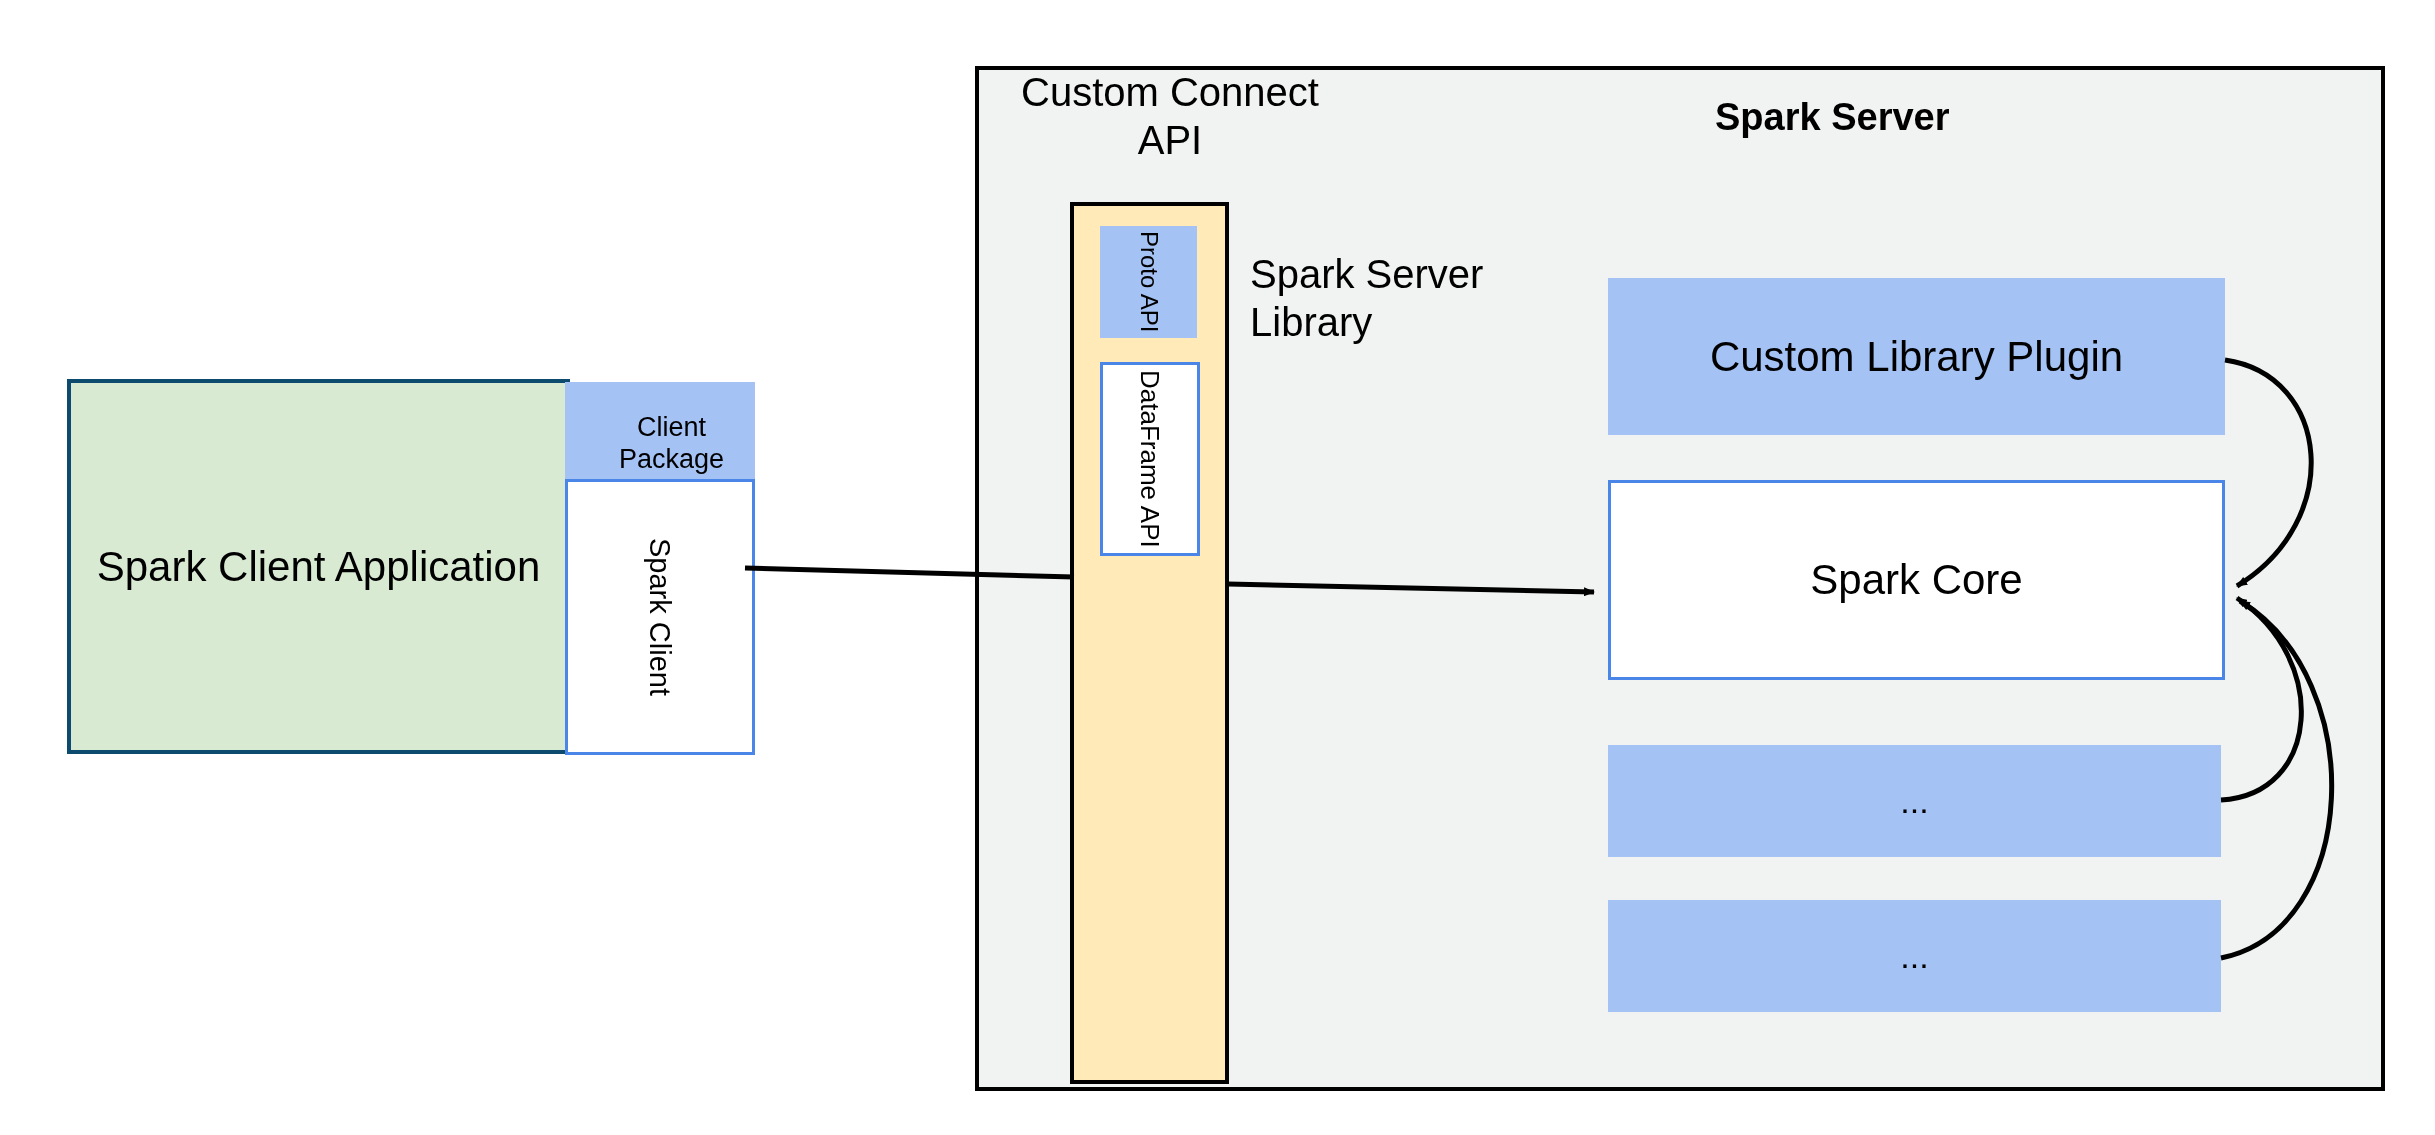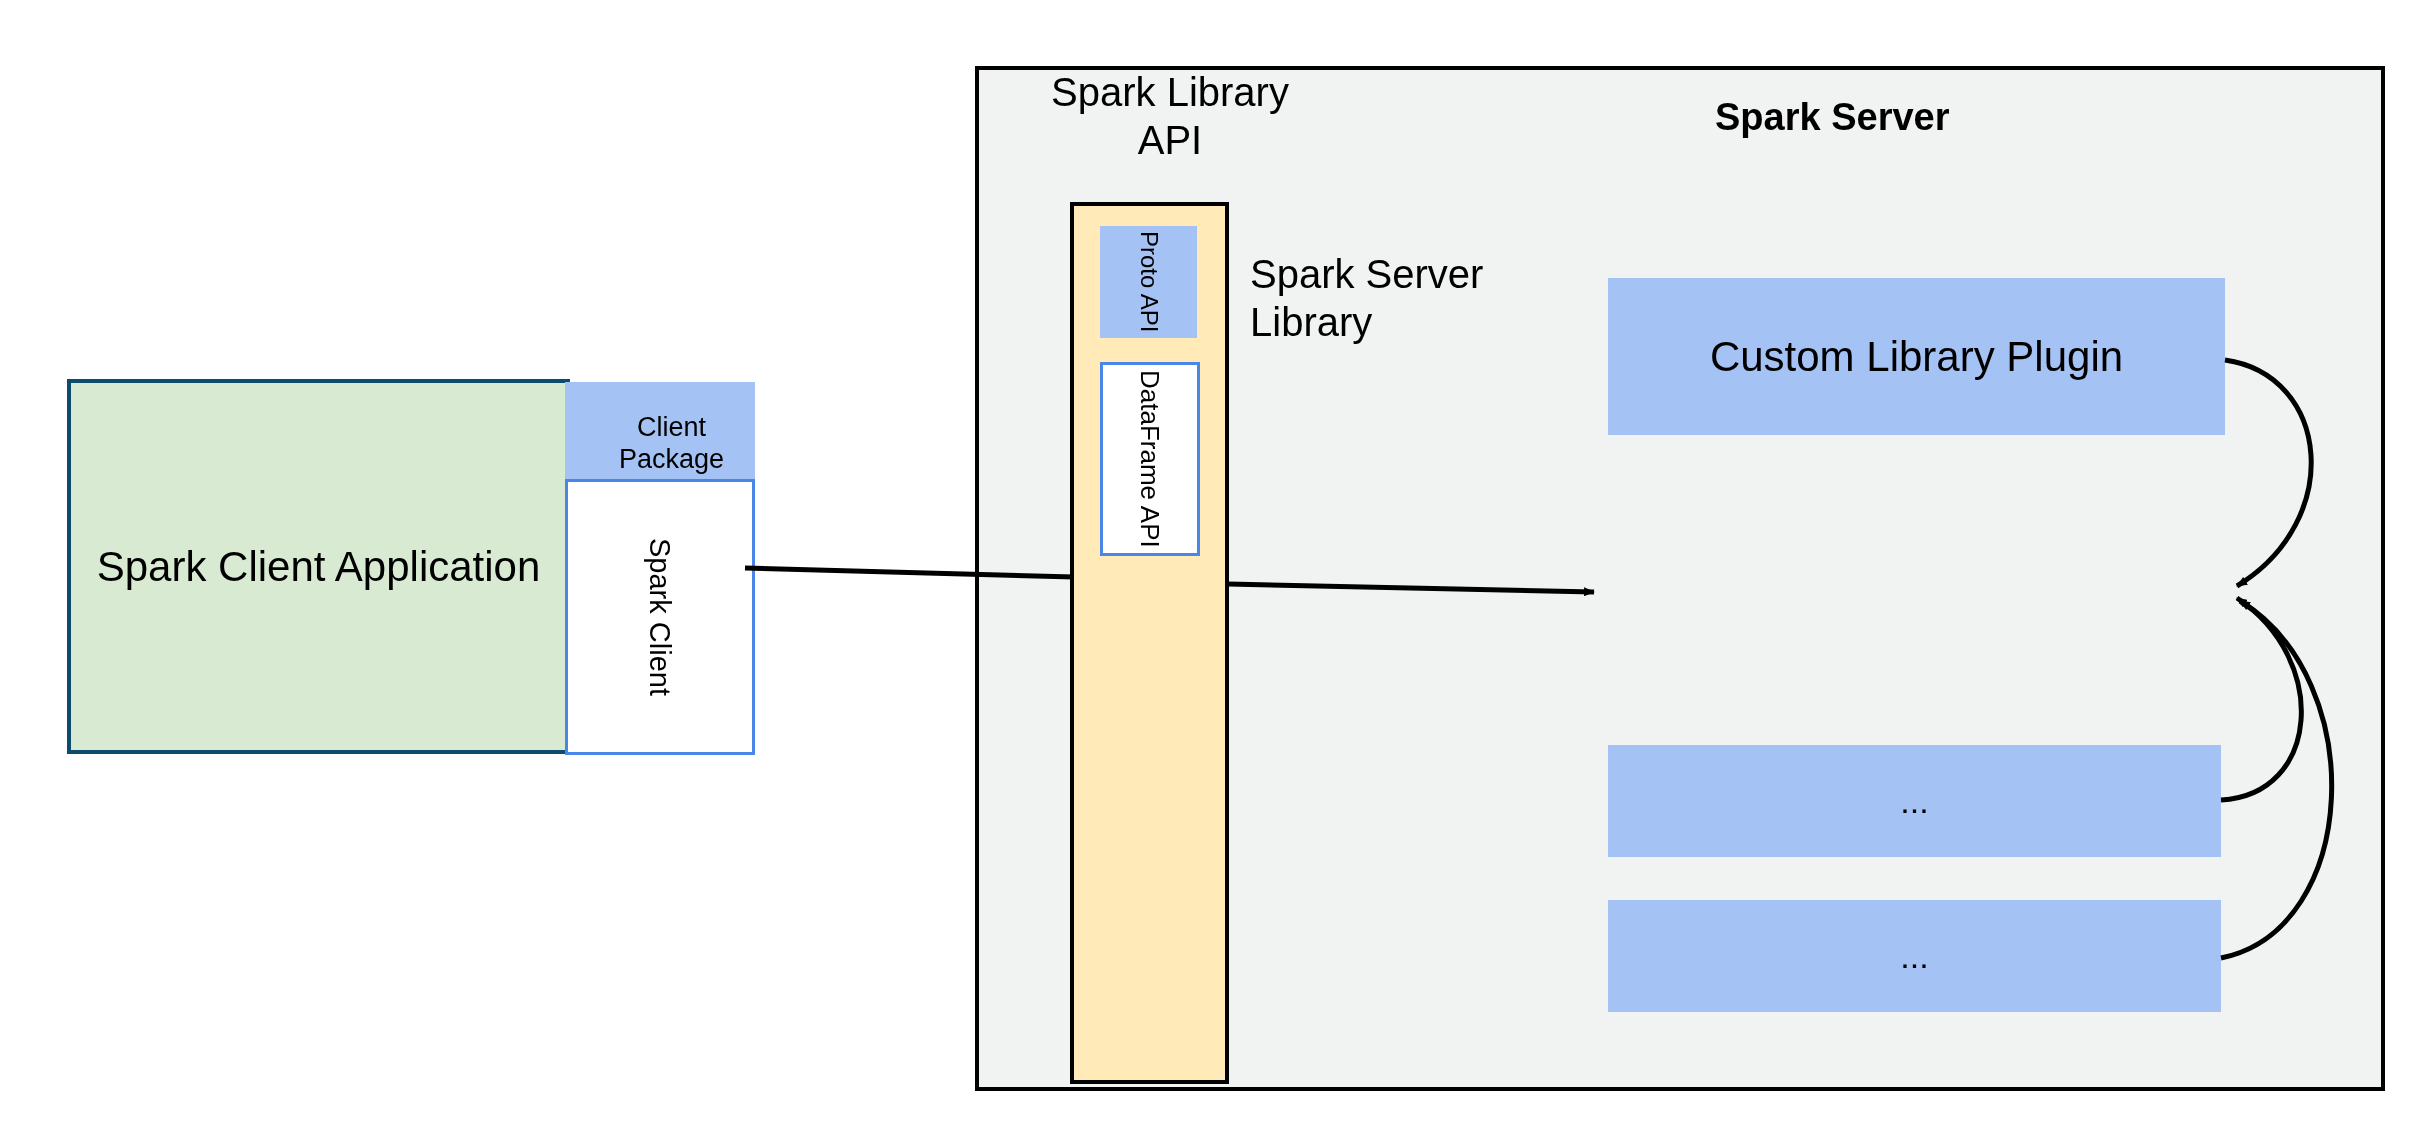--- a/index.html
+++ b/index.html
@@ -158,21 +158,21 @@
     <span>Client
 Package</span>
   </div>
 
   <div class="box" id="spark-client-box">
     <span class="vtext">Spark Client</span>
   </div>
 
   <div class="box" id="server-panel"></div>
 
-  <div class="label" id="spark-connect-api-label">Spark Library
+  <div class="label" id="spark-connect-api-label">Custom Connect
 API</div>
 
   <div class="label" id="spark-server-title">Spark Server</div>
 
   <div class="box" id="connect-api-container"></div>
 
   <div class="box" id="proto-api-box">
     <span class="vtext">Proto API</span>
   </div>
 
@@ -180,20 +180,23 @@
     <span class="vtext">DataFrame API</span>
   </div>
 
   <div class="label" id="server-library-label">Spark Server
 Library</div>
 
   <div class="box" id="custom-plugin-box">
     <span>Custom Library Plugin</span>
   </div>
 
+  <div class="box" id="spark-core-box">
+    <span>Spark Core</span>
+  </div>
 
   <div class="box" id="ellipsis-box-1">
     <span>...</span>
   </div>
 
   <div class="box" id="ellipsis-box-2">
     <span>...</span>
   </div>
 
   <svg id="arrows" viewBox="0 0 2435 1135">

